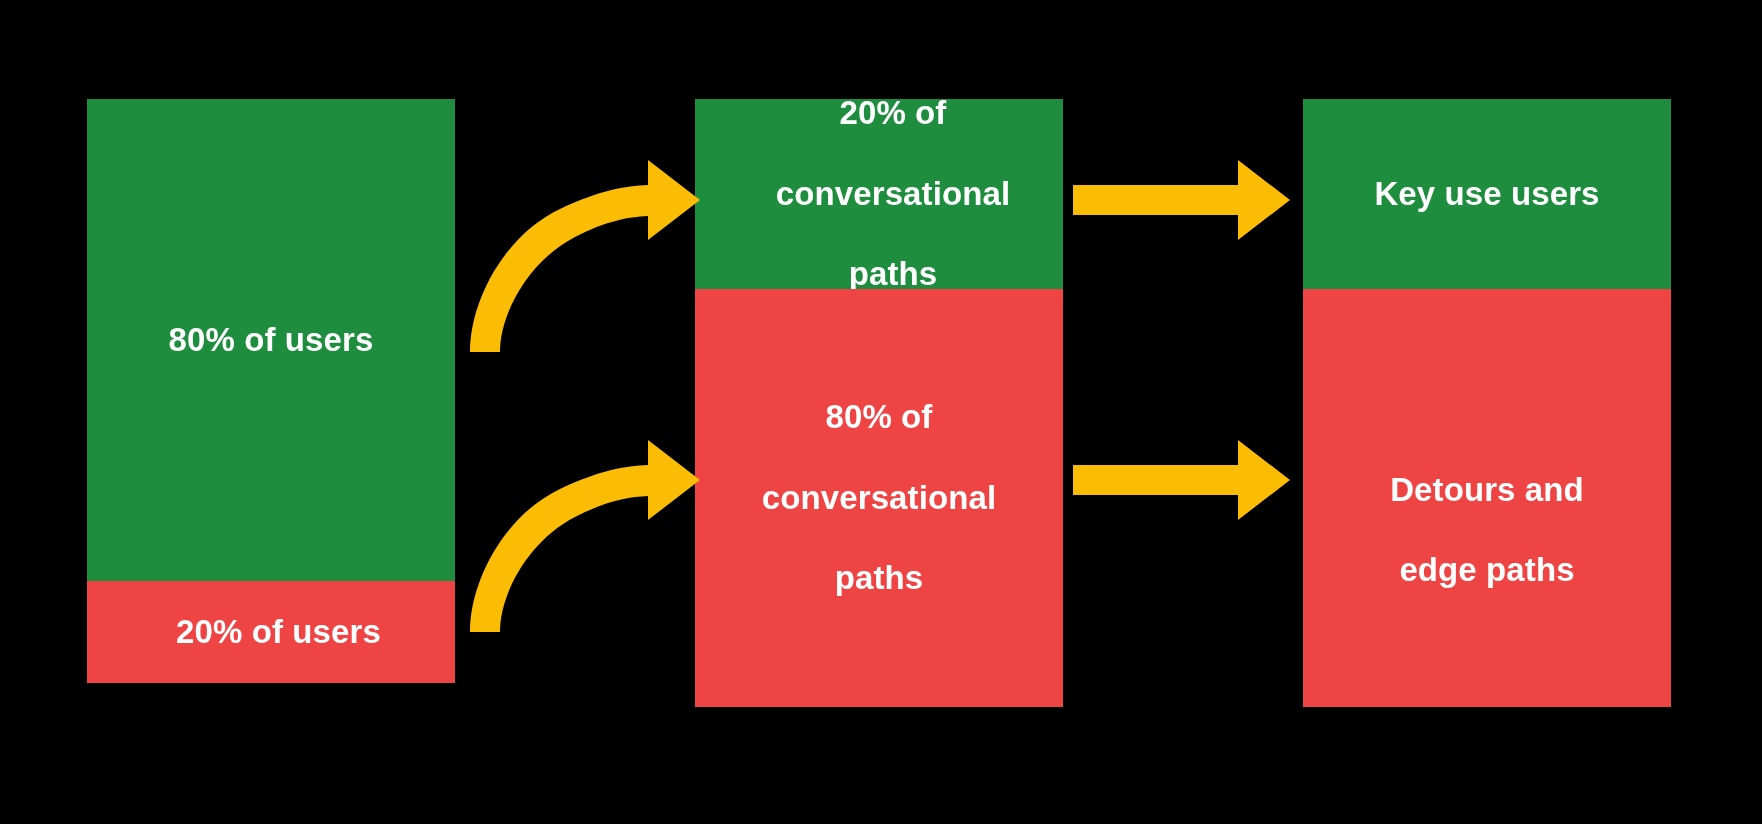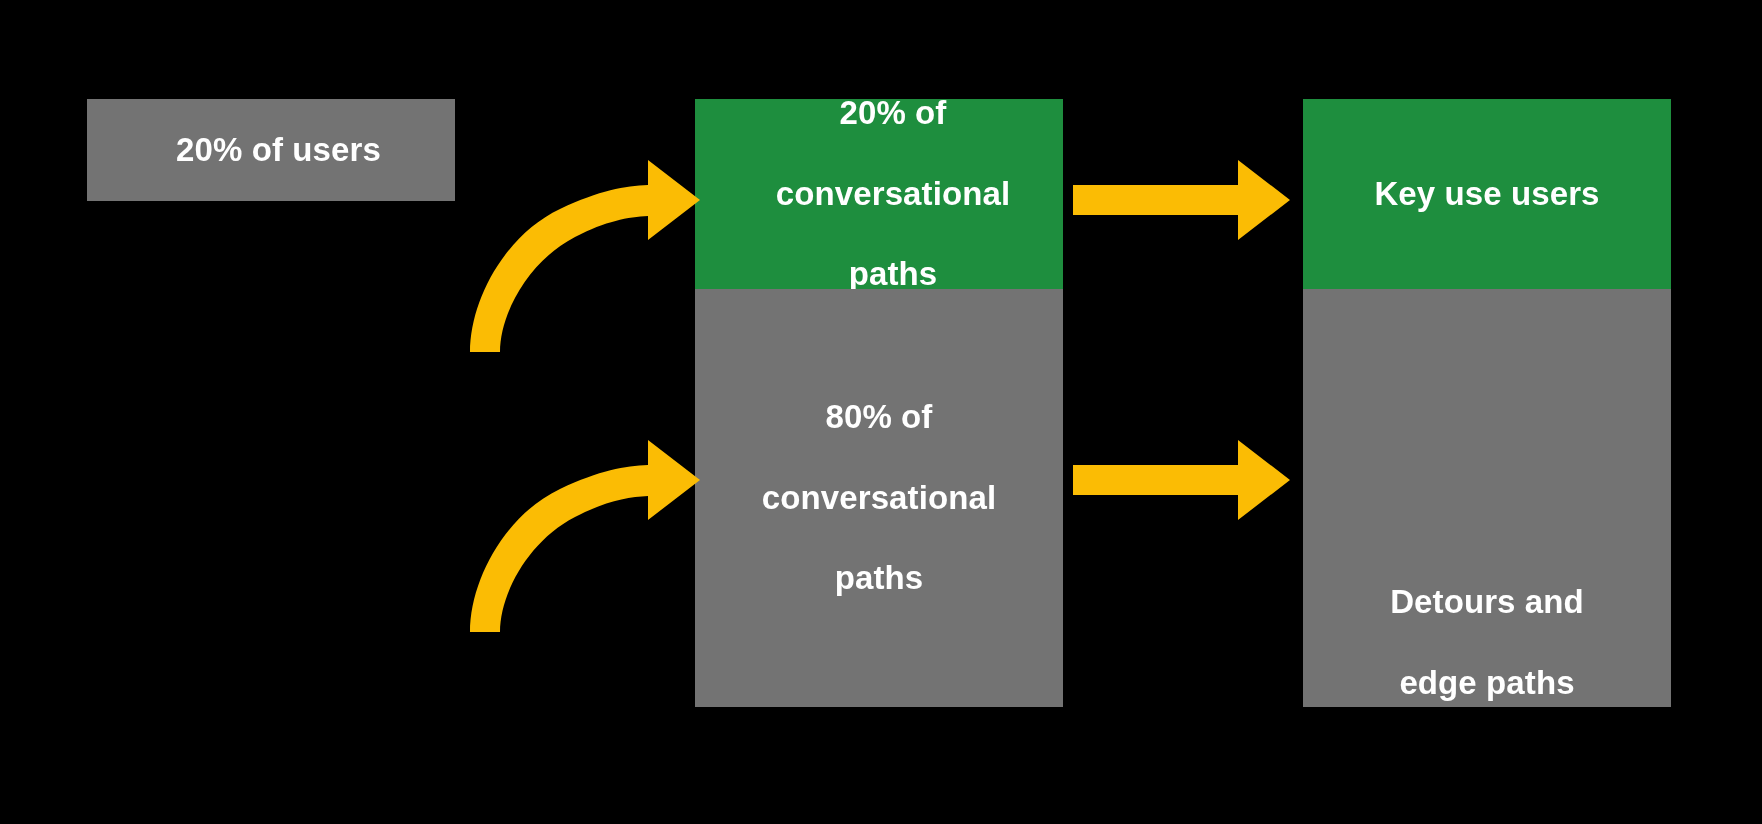--- a/index.html
+++ b/index.html
@@ -15,49 +15,52 @@
   .seg{
     display:flex;align-items:center;justify-content:center;
     box-sizing:border-box;
     color:#ffffff;
     text-align:center;
     line-height:1.22;
     padding:4px 10px;
   }
   .seg span{display:block;}
   .seg.green{background:#1E8E3E;}
-  .seg.blue{background:#737373;}
+  .seg.blue{background:#ef4444;}
 
   
   #col1{left:87px;top:99px;width:368px;height:608px;}
   #col1 .green{height:482px;}
   #col1 .blue{height:102px;padding-left:25px;}
   #col1 .seg{font-size:33px;font-weight:700;letter-spacing:.1px;}
 
   
   #col2{left:695px;top:99px;width:368px;height:608px;}
   #col2 .green{height:190px;padding-left:38px;}
   #col2 .blue{height:418px;}
   #col2 .seg{font-size:33px;font-weight:700;letter-spacing:.1px;}
 
   
   #col3{left:1303px;top:99px;width:368px;height:608px;}
   #col3 .green{height:190px;}
   #col3 .blue{height:418px;}
   #col3 .seg{font-size:33px;font-weight:700;letter-spacing:.1px;}
-  #col3 .blue{align-items:flex-end;padding-top:68px;}
+  #col3 .blue{align-items:center;padding-top:68px;}
 
   .arrow-layer{position:absolute;left:0;top:0;width:1762px;height:824px;pointer-events:none;}
 </style>
 </head>
 <body>
 
 <div id="stage">
 
   <div class="col" id="col1">
+    <div class="seg green">
+      <span>80% of users</span>
+    </div>
     <div class="seg blue">
       <span>20% of users</span>
     </div>
   </div>
 
   <div class="col" id="col2">
     <div class="seg green">
       <span>
         <span>20% of</span><br>
         <span>conversational</span><br>

